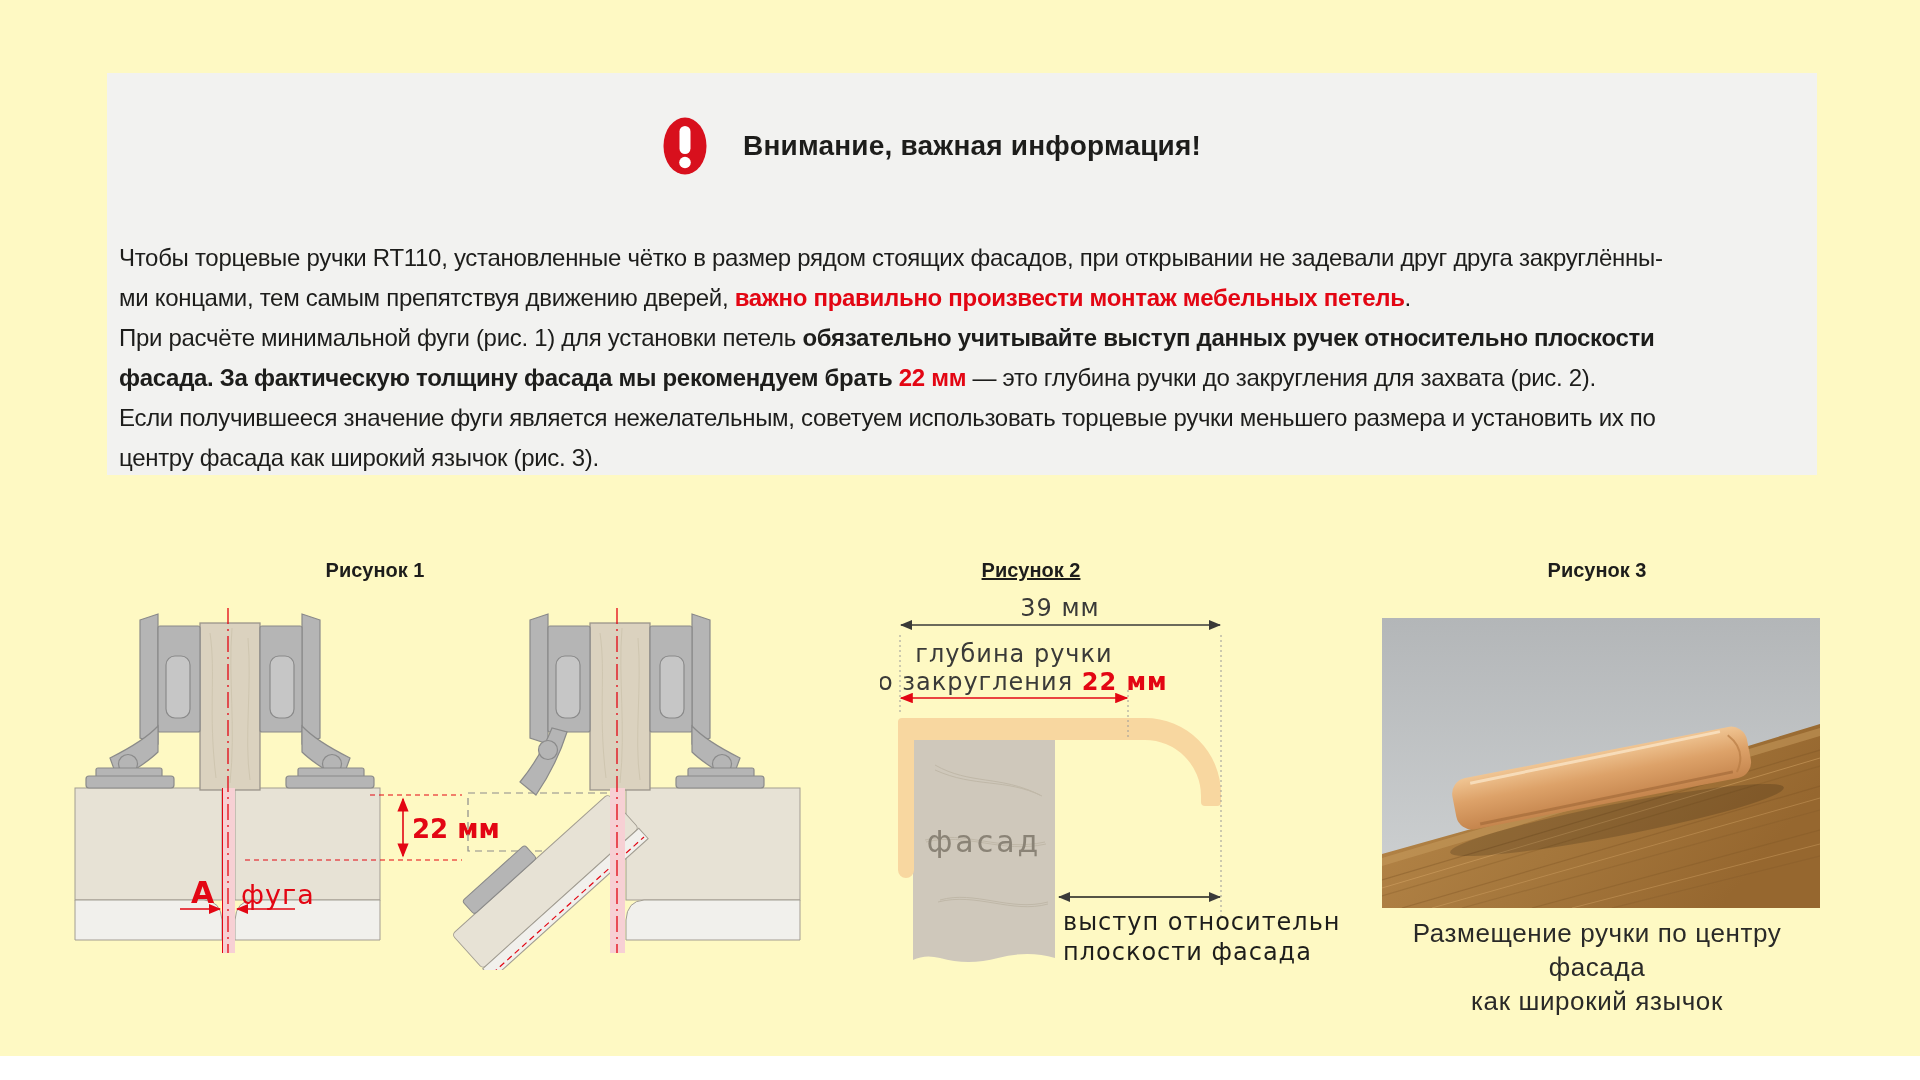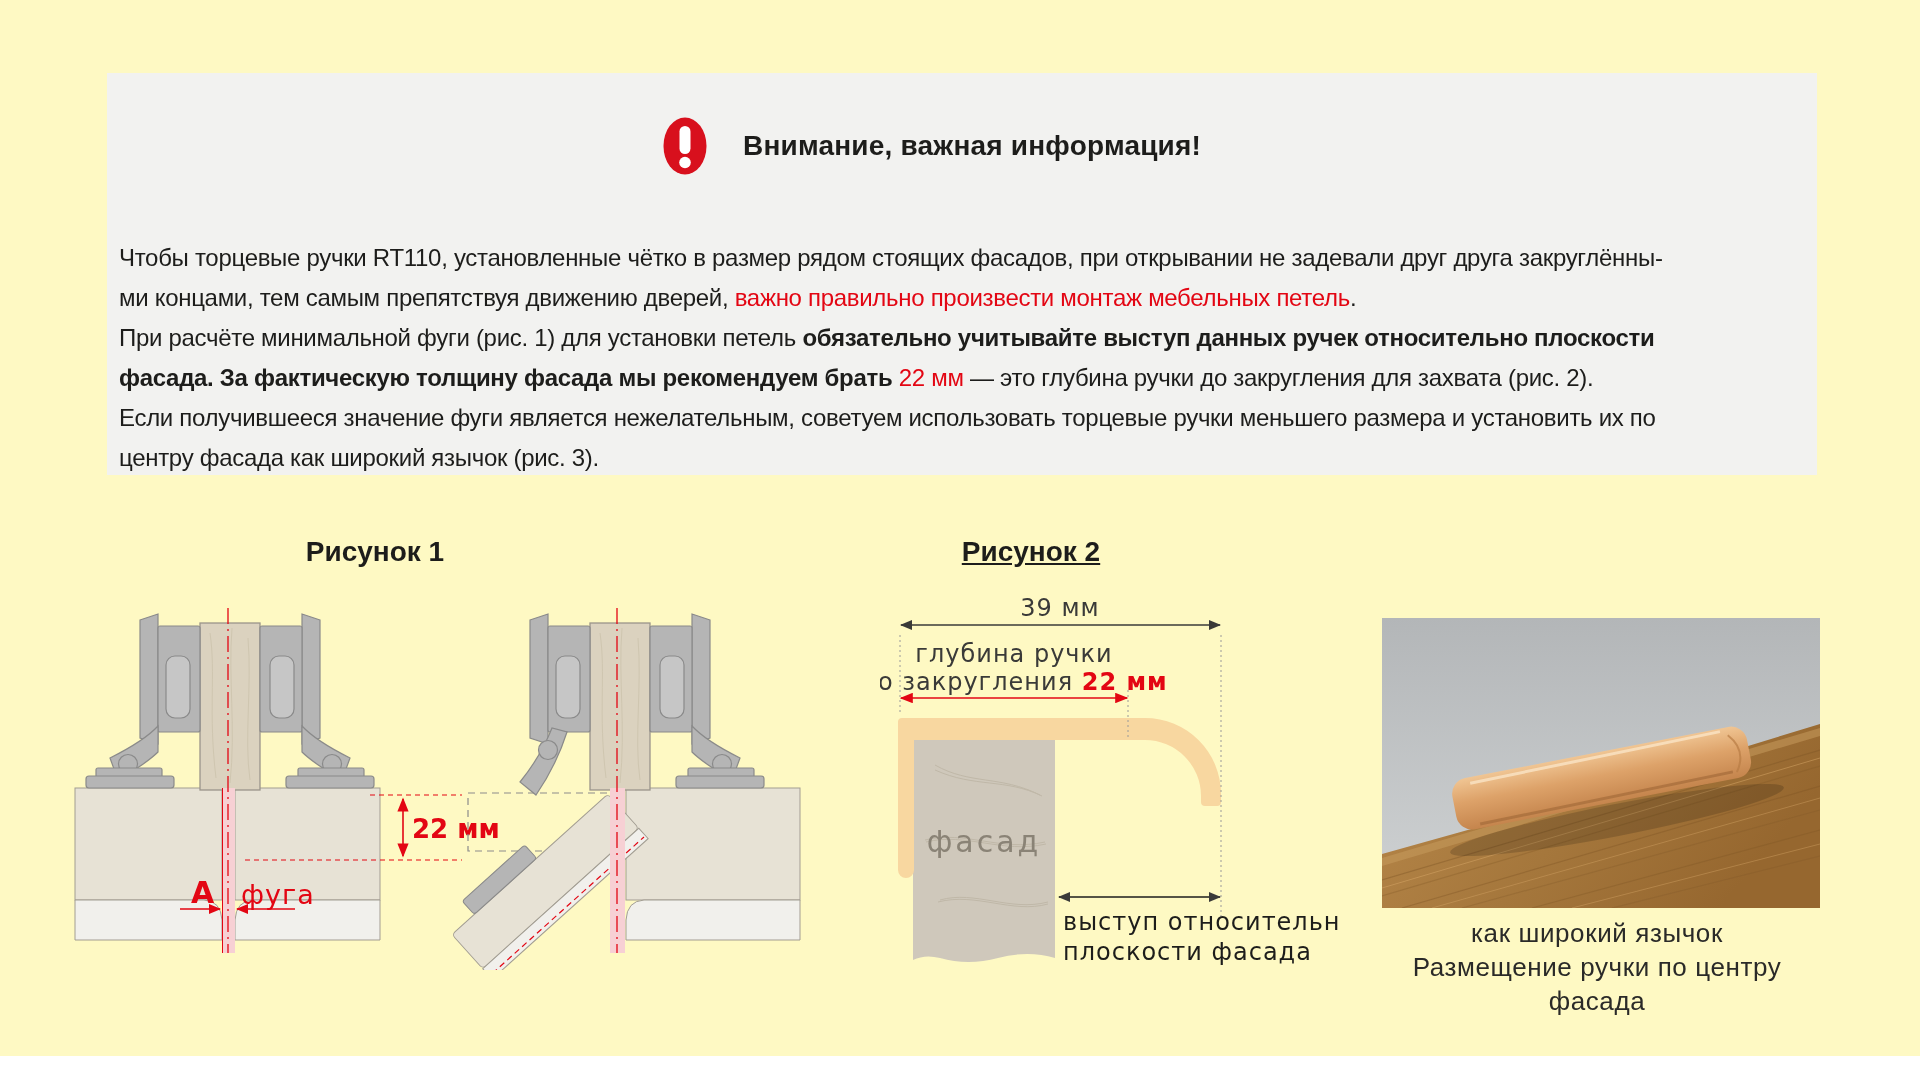--- a/index.html
+++ b/index.html
@@ -6,23 +6,23 @@
   #page{position:relative;width:1920px;height:1056px;background:#fef9c3;overflow:hidden;
         font-family:"Liberation Sans","DejaVu Sans",sans-serif;color:#1d1d1b;}
   .abs{position:absolute;}
   
   #notice-box{left:107px;top:73px;width:1710px;height:402px;background:#f2f2f0;}
   #notice-head{left:663px;top:114px;width:900px;height:64px;display:flex;align-items:center;}
   #notice-title{margin-left:36px;font-size:28px;font-weight:700;letter-spacing:0.2px;}
   #notice-par{left:119px;top:190px;width:1720px;font-size:24px;line-height:40px;
               letter-spacing:-0.3px;white-space:pre;color:#1d1d1b;margin-top:48px;}
   .seg-bold{font-weight:700;}
-  .seg-boldred{font-weight:400;color:#e30613;}
+  .seg-boldred{font-weight:700;color:#e30613;}
   
-  .fig-title{top:536px;width:300px;text-align:center;font-size:28px;font-weight:700;color:#1d1d1b;}
+  .fig-title{top:559px;width:300px;text-align:center;font-size:20px;font-weight:700;color:#1d1d1b;}
   #fig1-title{left:225px;} #fig2-title{left:881px;text-decoration:underline;} #fig3-title{left:1447px;}
   #fig3-caption{left:1377px;top:916px;width:440px;text-align:center;font-size:26px;
                 line-height:34px;letter-spacing:0.6px;color:#2a2a28;}
   
   svg text{font-family:"DejaVu Sans","Liberation Sans",sans-serif;}
   .glab{font-size:24px;fill:#3a3a38;letter-spacing:1px;}
   .glab-dark{font-size:24px;fill:#1d1d1b;letter-spacing:1px;}
   .rdim{font-size:26px;font-weight:700;fill:#e30613;}
   .rlab-a{font-size:30px;font-weight:700;fill:#e30613;}
   .rlab-fuga{font-size:27px;fill:#e30613;letter-spacing:1px;}
@@ -47,20 +47,21 @@
 
   <div class="abs" id="notice-par"><span>Чтобы торцевые ручки RT110, установленные чётко в размер рядом стоящих фасадов, при открывании не задевали друг друга закруглённы-
 ми концами, тем самым препятствуя движению дверей, </span><span class="seg-boldred">важно правильно произвести монтаж мебельных петель</span><span>.
 При расчёте минимальной фуги (рис. 1) для установки петель </span><span class="seg-bold">обязательно учитывайте выступ данных ручек относительно плоскости
 фасада. За фактическую толщину фасада мы рекомендуем брать </span><span class="seg-boldred">22 мм</span><span> — это глубина ручки до закругления для захвата (рис. 2).
 Если получившееся значение фуги является нежелательным, советуем использовать торцевые ручки меньшего размера и установить их по
 центру фасада как широкий язычок (рис. 3).</span></div>
 
   <div class="abs fig-title" id="fig1-title">Рисунок 1</div>
   <div class="abs fig-title" id="fig2-title">Рисунок 2</div>
+  <div class="abs fig-title" id="fig3-title">Рисунок 3</div>
 
   <svg class="abs" style="left:60px;top:598px;" width="760" height="372" viewBox="0 0 760 372">
     <defs>
       <marker id="mr" viewBox="0 0 10 8" refX="9" refY="4" markerWidth="9" markerHeight="7" orient="auto-start-reverse">
         <path d="M0,0L10,4L0,8Z" fill="#e30613"></path>
       </marker>
       <g id="hingePlate" fill="#b5b5b5" stroke="#8a8a8a" stroke-width="1.2">
         <path d="M-60,2 L-42,-4 L-42,126 L-60,120 Z"></path>
         <rect x="-42" y="8" width="42" height="106" rx="2"></rect>
         <rect x="-34" y="38" width="24" height="62" rx="9" fill="#c6c6c6"></rect>
@@ -240,17 +241,17 @@
       <g transform="rotate(-11 220 162)">
         <rect x="70" y="134" width="300" height="52" rx="16" fill="url(#copperGrad)"></rect>
         <path d="M90,140 L345,137" stroke="#f9e2c2" stroke-width="3" opacity="0.85" fill="none"></path>
         <path d="M92,182 L350,179" stroke="#a96f3d" stroke-width="3" opacity="0.8" fill="none"></path>
         <path d="M352,142 Q368,160 354,180" stroke="#b87c45" stroke-width="2" opacity="0.7" fill="none"></path>
       </g>
     </g>
   </svg>
 
   <div class="abs" id="fig3-caption">
+    <div>Размещение ручки по центру фасада</div>
     <div>как широкий язычок</div>
-    <div>Размещение ручки по центру фасада</div>
   </div>
 
 </div>
 
 </body></html>

